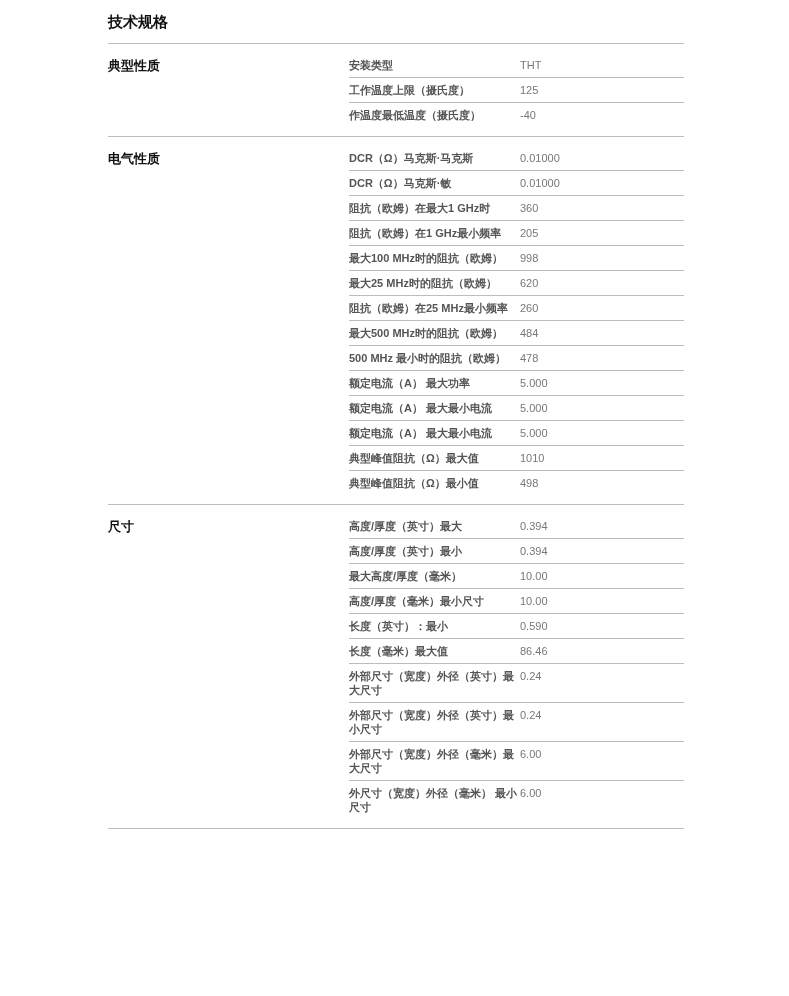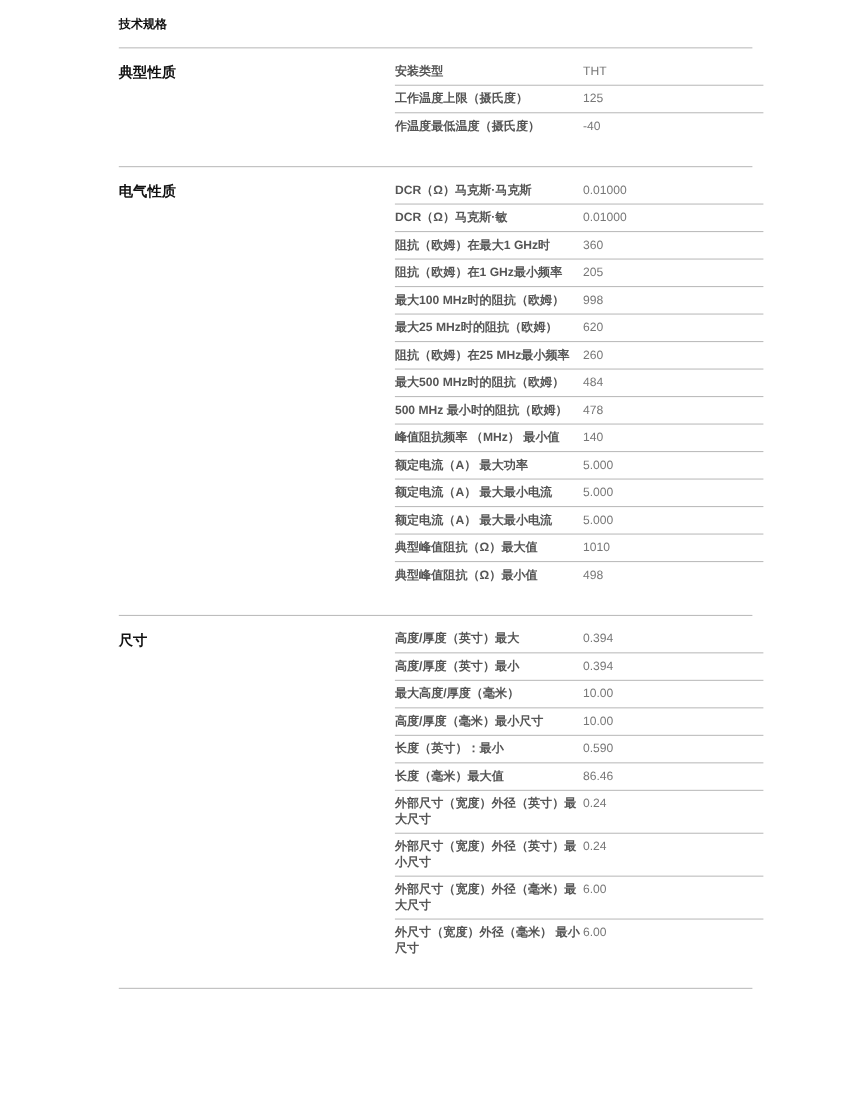--- a/index.html
+++ b/index.html
@@ -15,36 +15,35 @@
     color: #222;
     position: relative;
   }
   .wrap {
     position: absolute;
     left: 108px;
     top: 0;
     width: 576px;
   }
   .page-title {
-    font-size: 11px;
+    font-size: 15px;
     font-weight: bold;
     color: #111;
     height: 44px;
     line-height: 56px;
     box-sizing: border-box;
     padding-top: 0;
     border-bottom: 1px solid #bdbdbd;
   }
   .page-title span { position: relative; top: -6px; }
   .section {
     display: flex;
     border-bottom: 1px solid #bdbdbd;
     padding-top: 9px;
-    padding-bottom: 24px;
-    gap: 10px;
+    padding-bottom: 9px;
   }
   .section-title {
     width: 241px;
     flex: 0 0 241px;
     font-size: 13px;
     font-weight: bold;
     color: #111;
     padding-top: 4px;
   }
   .rows {
@@ -134,24 +133,20 @@
         </div>
       <div class="row">
           <div class="label">最大500 MHz时的阻抗（欧姆）</div>
           <div class="value">484</div>
         </div>
       <div class="row">
           <div class="label">500 MHz 最小时的阻抗（欧姆）</div>
           <div class="value">478</div>
         </div>
       <div class="row">
-          <div class="label">峰值阻抗频率 （MHz） 最小值</div>
-          <div class="value">140</div>
-        </div>
-      <div class="row">
           <div class="label">额定电流（A） 最大功率</div>
           <div class="value">5.000</div>
         </div>
       <div class="row">
           <div class="label">额定电流（A） 最大最小电流</div>
           <div class="value">5.000</div>
         </div>
       <div class="row">
           <div class="label">额定电流（A） 最大最小电流</div>
           <div class="value">5.000</div>

